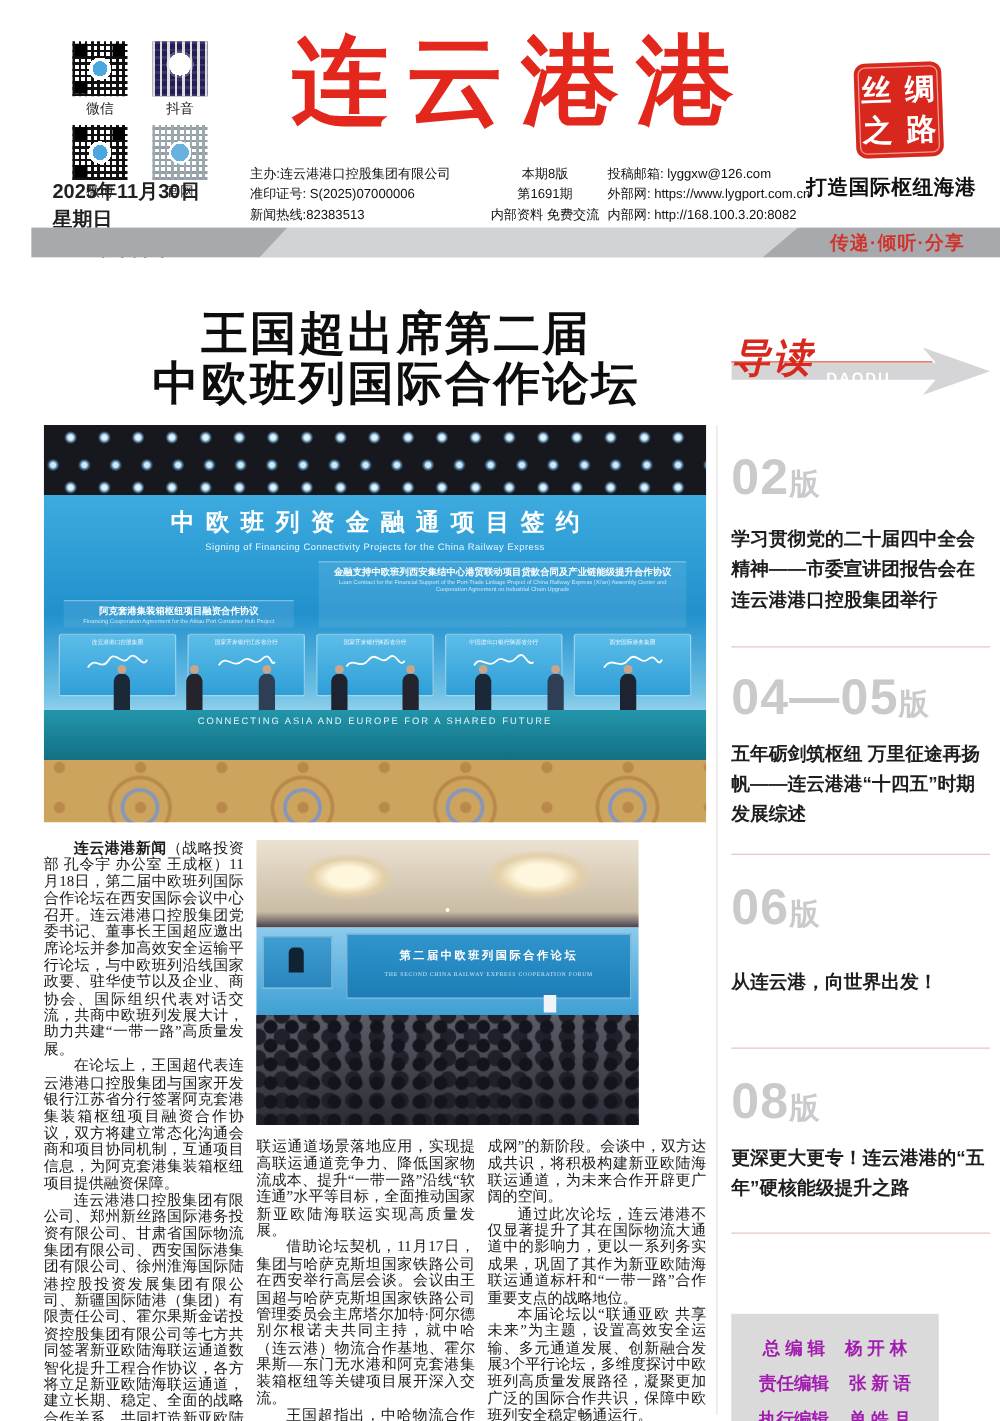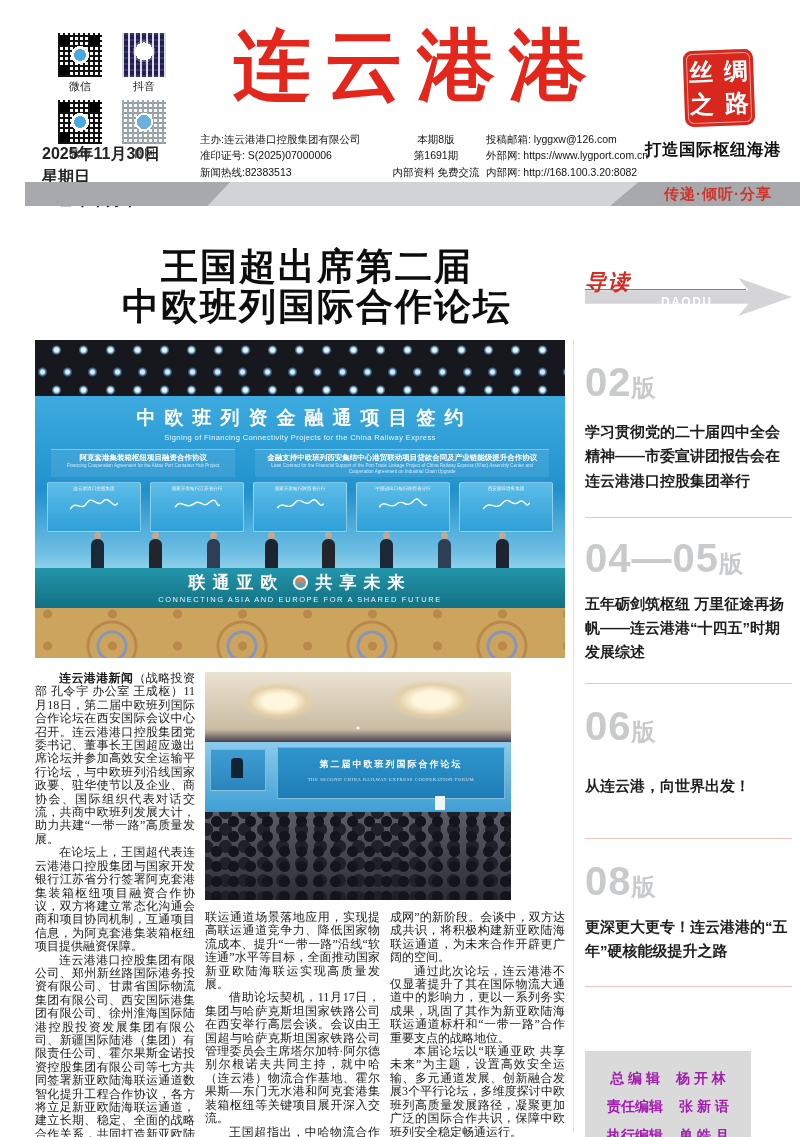--- a/index.html
+++ b/index.html
@@ -73,21 +73,21 @@
     background-image:
       radial-gradient(circle, #e4f4ff 0 2px, #7fb3d6 3px, rgba(0,0,0,0) 5px),
       radial-gradient(circle, #cfe9fb 0 2px, #5c90b5 3px, rgba(0,0,0,0) 5px);
     background-size:27px 40px, 25px 40px; background-position:8px 30px, 20px 12px; }
   .backdrop { height:172px; position:relative; padding-top:9px;
     background:linear-gradient(180deg,#3dabdf 0%, #2191cd 55%, #70c0e4 92%, #8fd0ec 100%); }
   .p1-title { text-align:center; color:#fff; font-weight:700; font-size:19px; letter-spacing:9px; text-indent:9px; }
   .p1-sub { text-align:center; color:#e8f7ff; font-size:7.5px; letter-spacing:.4px; margin-top:2px; }
   .panels { display:flex; gap:20px; padding:0 16px; margin-top:7px; }
   .panel { background:rgba(255,255,255,.09); border-top:1px solid rgba(255,255,255,.35); padding:3px 4px 2px; }
-  .panel.pl { width:37%; } .panel.pr { flex:1; }
+  .panel.pl { width:37%;margin-top:31px; } .panel.pr { flex:1; }
   .panel .pt { color:#fff; font-weight:700; font-size:7.5px; text-align:center; line-height:1.25; }
   .panel .ps { color:#cfeaf8; font-size:4.6px; text-align:center; line-height:1.3; margin-top:1px; }
   .screens { display:flex; gap:9px; padding:0 12px; margin-top:5px; }
   .screen { flex:1; height:50px; background:linear-gradient(180deg,#5cbde8,#2f9fd8);
     border:1px solid rgba(255,255,255,.4); border-radius:2px; padding-top:3px; }
   .screen .org { color:#eef9ff; font-size:4.6px; text-align:center; line-height:1.3; }
   .screen svg { display:block; margin:4px auto 0; }
   .people { position:absolute; left:0; right:0; bottom:0; height:36px;
     display:flex; justify-content:space-around; align-items:flex-end; padding:0 34px; }
   .person { width:13px; height:29px; border-radius:6px 6px 0 0; position:relative; }
@@ -139,21 +139,21 @@
     background-size:17px 15px, 19px 17px, 100% 100%; background-position:3px 2px, 11px 9px, 0 0; }
   .twocols { display:flex; gap:10px; }
   .twocols .col { width:175px; }
   
   .vrule { position:absolute; left:573px; top:340px; height:792px; border-left:1px solid #e3e3e3; }
   .sidebar { position:absolute; left:585px; top:278px; width:207px; }
   .daodu { position:relative; height:38px; }
   .daodu-arrow { position:absolute; inset:0; background:#d5d5d8;
     clip-path:polygon(0 32%, 79% 32%, 74% 0, 100% 50%, 74% 100%, 79% 68%, 0 68%); }
   .daodu-line { position:absolute; left:0; top:11px; width:78%; height:1px; background:#e05548; }
-  .daodu-cn { position:absolute; left:0; top:-8px; font-size:21px; font-weight:900; font-style:italic;
+  .daodu-cn { position:absolute; left:0; top:-8px; font-size:31px; font-weight:900; font-style:italic;
     color:#d8291f; letter-spacing:2px; line-height:1.1; }
   .daodu-en { position:absolute; left:76px; top:17px; color:#fff; font-size:12px; font-weight:700; letter-spacing:1.5px; }
   .pagenum { color:#c9cacc; font-weight:800; line-height:1; }
   .pagenum .n { font-size:40px; letter-spacing:1px; }
   .pagenum .u { font-size:24px; }
   .sb-text { font-size:15px; font-weight:700; line-height:1.62; color:#1e1e1e; }
   .sb-div { border-top:1px solid #ecc4c1; }
   .editors { width:166px; background:#dadada; padding:13px 10px; margin-top:64px; }
   .ed-row { display:flex; justify-content:center; gap:16px; font-size:14px; font-weight:600;
     line-height:2.05; color:#a21caf; white-space:nowrap; }
@@ -279,25 +279,20 @@
         <span class="person c2"></span>
         <span class="person c3"></span>
         <span class="person c4"></span>
         <span class="person c2"></span>
         <span class="person c1"></span>
         <span class="person c3"></span>
         <span class="person c4"></span>
       </div>
     </div>
     <div class="banner">
-      <div class="banner-cn">
-        <span>联通亚欧</span>
-        <span class="logo-circle"></span>
-        <span>共享未来</span>
-      </div>
       <div class="banner-en">CONNECTING ASIA AND EUROPE FOR A SHARED FUTURE</div>
     </div>
     <div class="carpet"></div>
   </figure>
 
   <div class="article">
     <div class="col1">
       <p><b>连云港港新闻</b><span>（战略投资部 孔令宇 办公室 王成枢）11月18日，第二届中欧班列国际合作论坛在西安国际会议中心召开。连云港港口控股集团党委书记、董事长王国超应邀出席论坛并参加高效安全运输平行论坛，与中欧班列沿线国家政要、驻华使节以及企业、商协会、国际组织代表对话交流，共商中欧班列发展大计，助力共建“一带一路”高质量发展。</span></p>
       <p>在论坛上，王国超代表连云港港口控股集团与国家开发银行江苏省分行签署阿克套港集装箱枢纽项目融资合作协议，双方将建立常态化沟通会商和项目协同机制，互通项目信息，为阿克套港集装箱枢纽项目提供融资保障。</p>
       <p>连云港港口控股集团有限公司、郑州新丝路国际港务投资有限公司、甘肃省国际物流集团有限公司、西安国际港集团有限公司、徐州淮海国际陆港控股投资发展集团有限公司、新疆国际陆港（集团）有限责任公司、霍尔果斯金诺投资控股集团有限公司等七方共同签署新亚欧陆海联运通道数智化提升工程合作协议，各方将立足新亚欧陆海联运通道，建立长期、稳定、全面的战略合作关系，共同打造新亚欧陆海联运全链条信息化平台，推动国家数据资源在新亚欧陆海</p>

